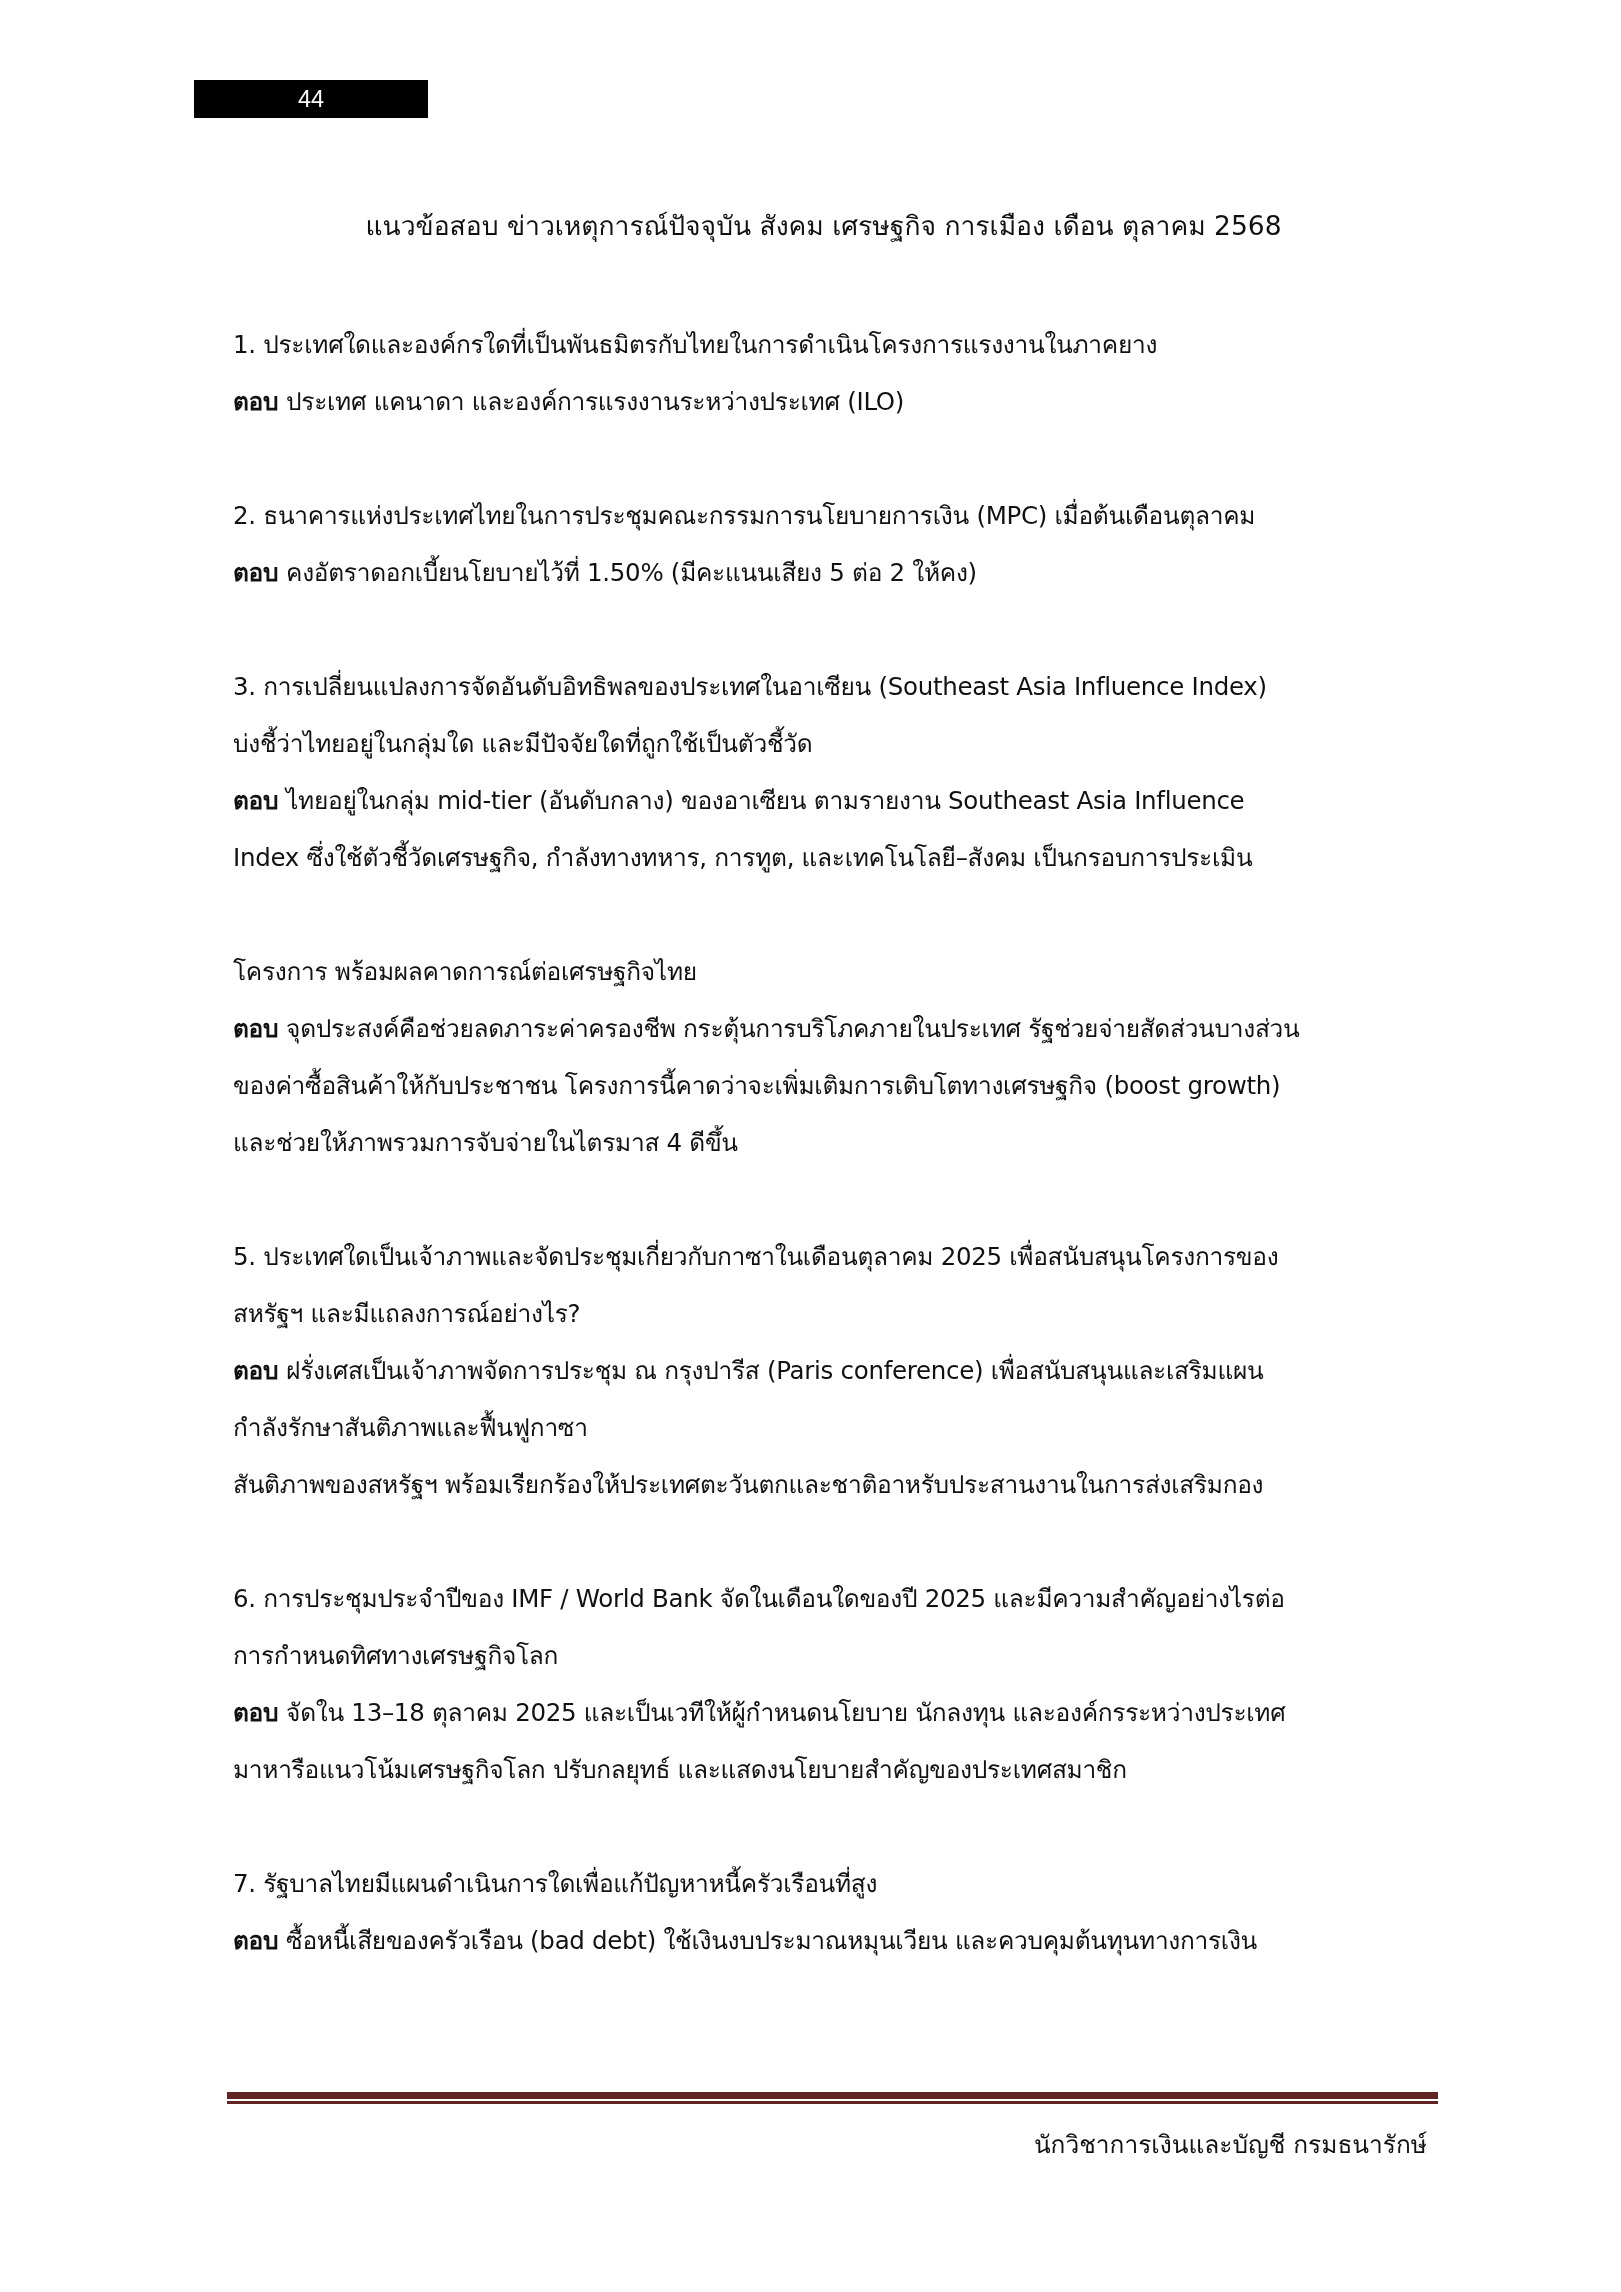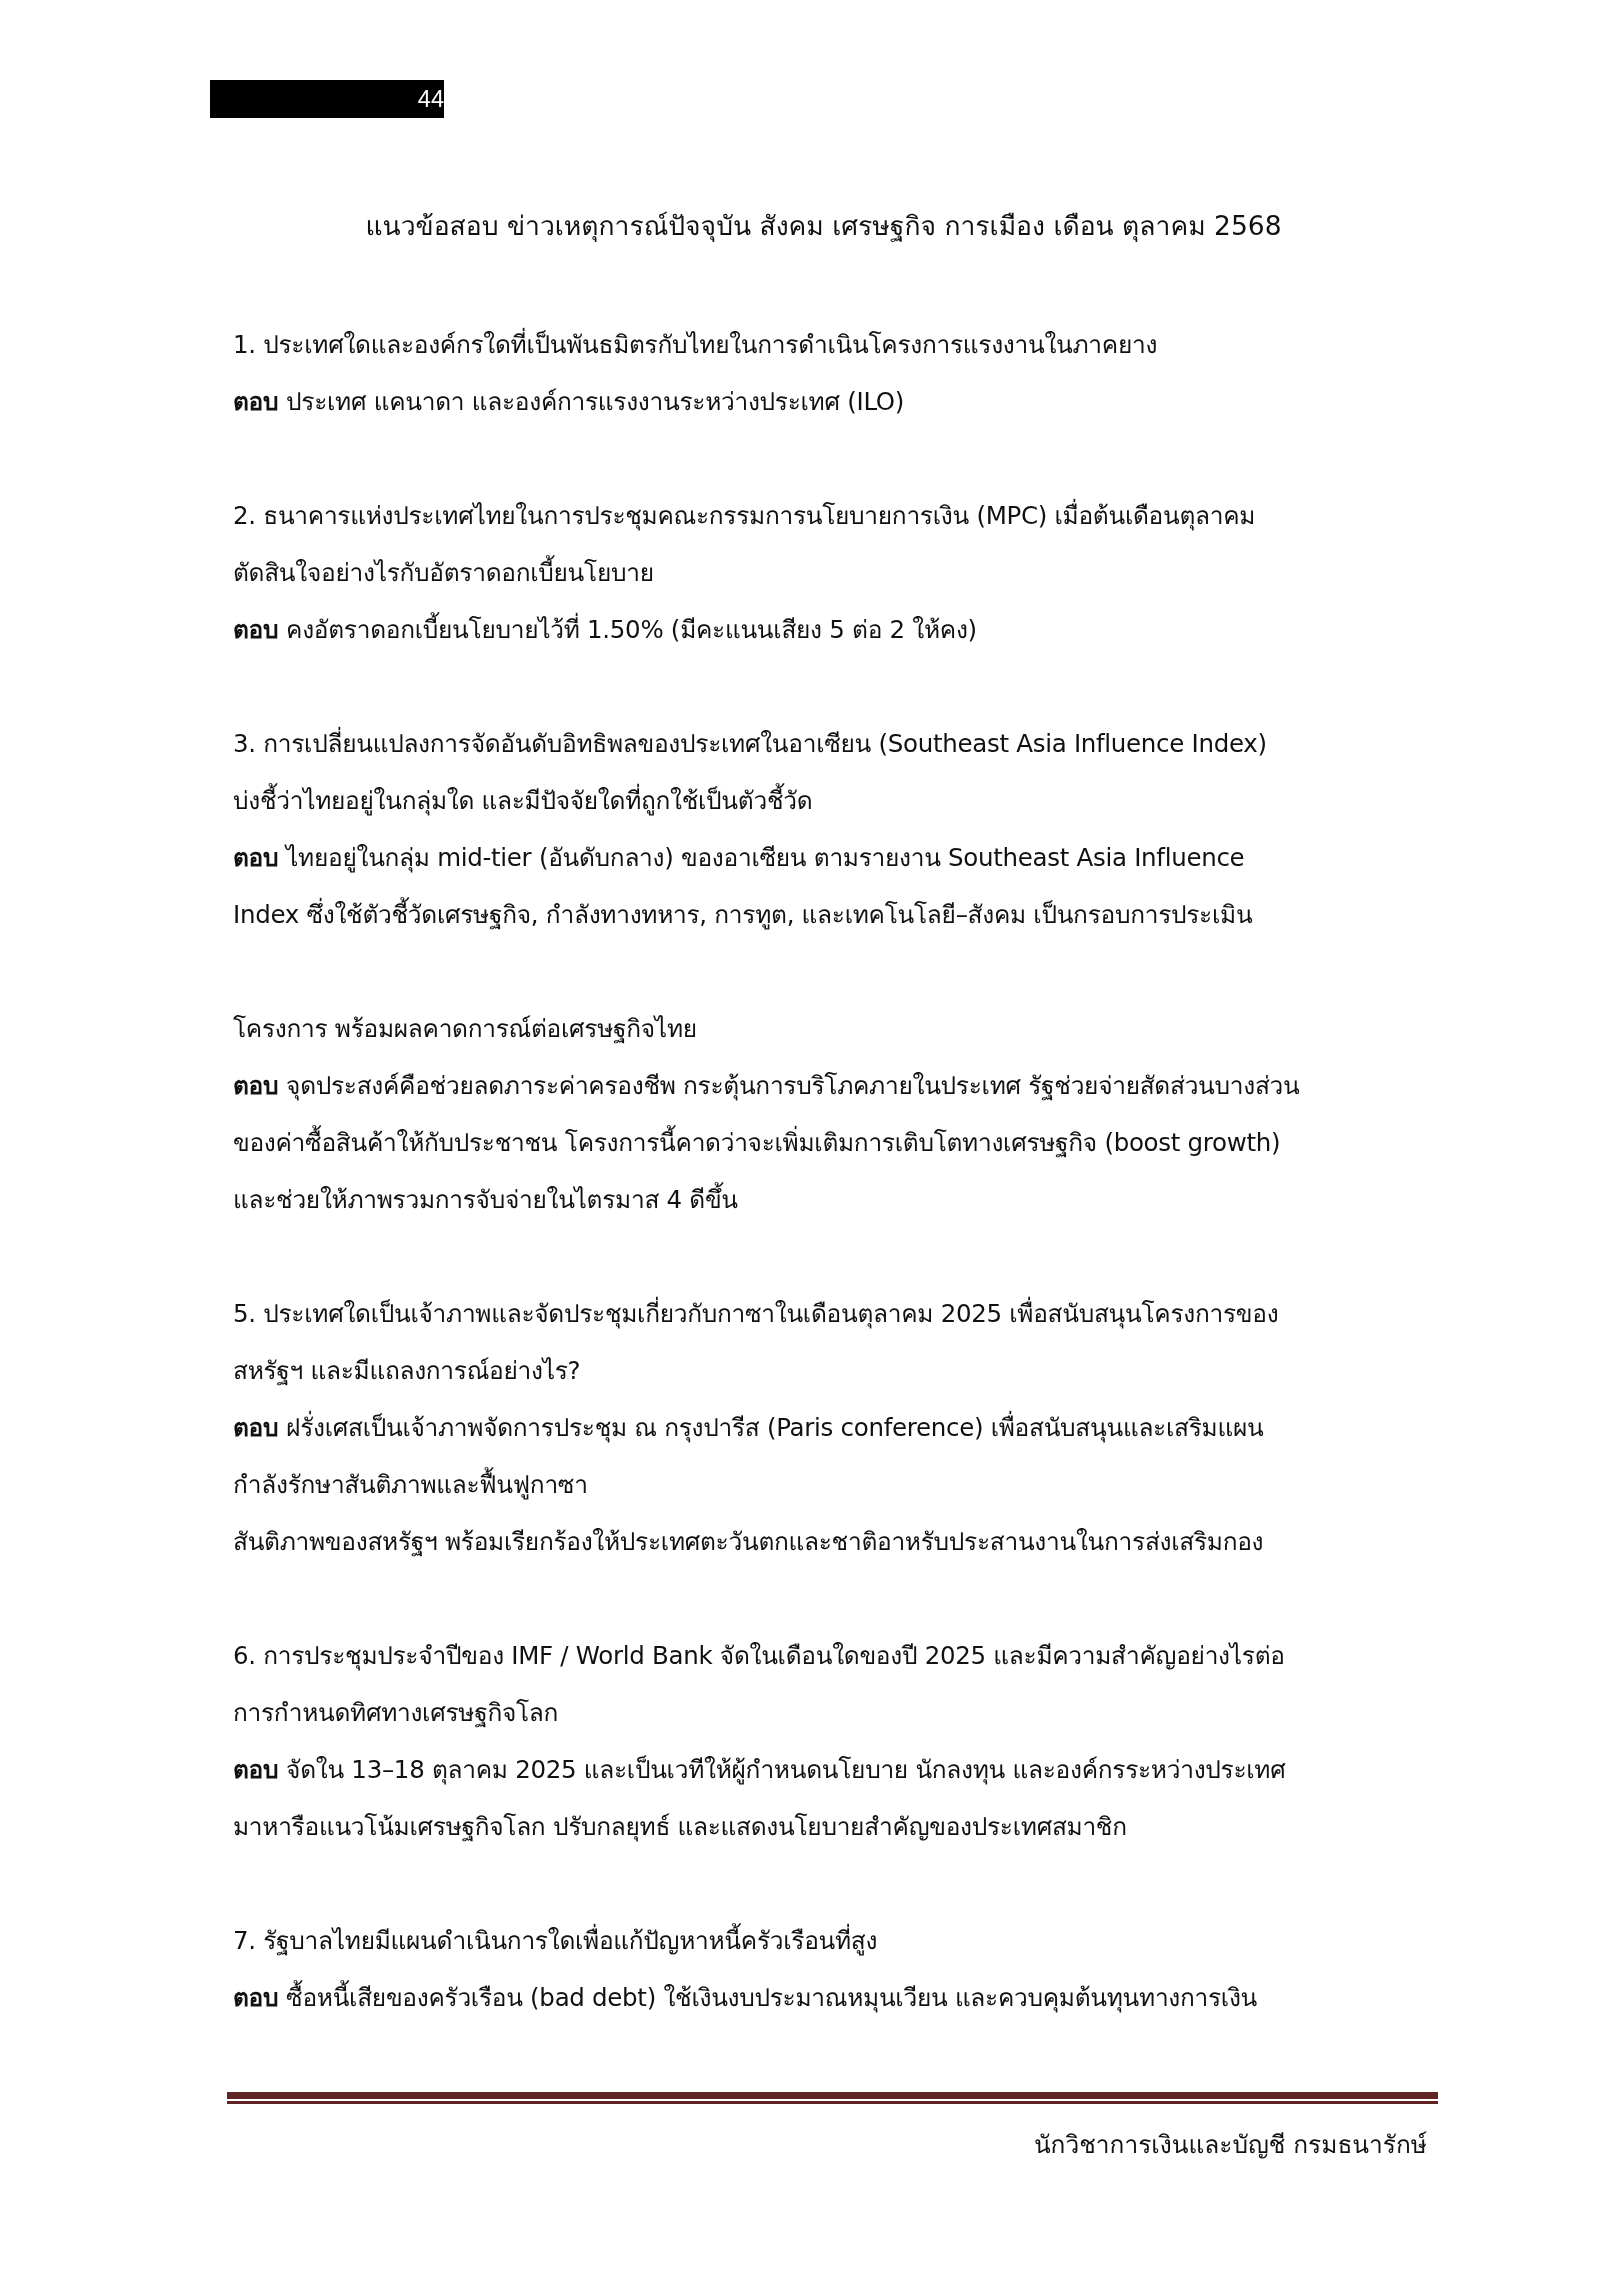--- a/index.html
+++ b/index.html
@@ -4,22 +4,22 @@
 <style>
   html, body { margin: 0; padding: 0; background: #ffffff; }
   body {
     width: 1621px; height: 2293px; position: relative; overflow: hidden;
     font-family: "DejaVu Sans", "Liberation Sans", sans-serif;
     color: #111111;
   }
   .page-number-box {
     position: absolute; left: 194px; top: 80px; width: 234px; height: 38px;
     background: #000000; color: #ffffff;
-    display: flex; align-items: center; justify-content: flex-end;
-    font-family: "Liberation Sans", sans-serif; font-size: 23.5px; margin-left: 16px;
+    display: flex; align-items: center; justify-content: center;
+    font-family: "Liberation Sans", sans-serif; font-size: 23.5px;
   }
   .doc-title {
     position: absolute; left: 13px; width: 1621px; top: 204px;
     text-align: center; font-weight: normal; font-size: 26.5px; line-height: 43px;
   }
   .qa-list { position: absolute; left: 233px; top: 316px; width: 1215px; }
   .qa-item { margin: 0; }
   .qa-line {
     font-size: 24.5px; line-height: 57px; white-space: nowrap; letter-spacing: -0.3px;
   }
@@ -46,21 +46,20 @@
 
 <div class="qa-list">
 
   <div class="qa-item" style="margin-bottom:57px">
     <div class="qa-line">1. ประเทศใดและองค์กรใดที่เป็นพันธมิตรกับไทยในการดำเนินโครงการแรงงานในภาคยาง</div>
     <div class="qa-line"><span class="answer-label">ตอบ</span><span>ประเทศ แคนาดา และองค์การแรงงานระหว่างประเทศ (ILO)</span></div>
   </div>
 
   <div class="qa-item" style="margin-bottom:57px">
     <div class="qa-line">2. ธนาคารแห่งประเทศไทยในการประชุมคณะกรรมการนโยบายการเงิน (MPC) เมื่อต้นเดือนตุลาคม</div>
-    <div class="qa-line">ตัดสินใจอย่างไรกับอัตราดอกเบี้ยนโยบาย</div>
     <div class="qa-line"><span class="answer-label">ตอบ</span><span>คงอัตราดอกเบี้ยนโยบายไว้ที่ 1.50% (มีคะแนนเสียง 5 ต่อ 2 ให้คง)</span></div>
   </div>
 
   <div class="qa-item" style="margin-bottom:57px">
     <div class="qa-line">3. การเปลี่ยนแปลงการจัดอันดับอิทธิพลของประเทศในอาเซียน (Southeast Asia Influence Index)</div>
     <div class="qa-line">บ่งชี้ว่าไทยอยู่ในกลุ่มใด และมีปัจจัยใดที่ถูกใช้เป็นตัวชี้วัด</div>
     <div class="qa-line"><span class="answer-label">ตอบ</span><span>ไทยอยู่ในกลุ่ม mid-tier (อันดับกลาง) ของอาเซียน ตามรายงาน Southeast Asia Influence</span></div>
     <div class="qa-line">Index ซึ่งใช้ตัวชี้วัดเศรษฐกิจ, กำลังทางทหาร, การทูต, และเทคโนโลยี–สังคม เป็นกรอบการประเมิน</div>
   </div>
 

